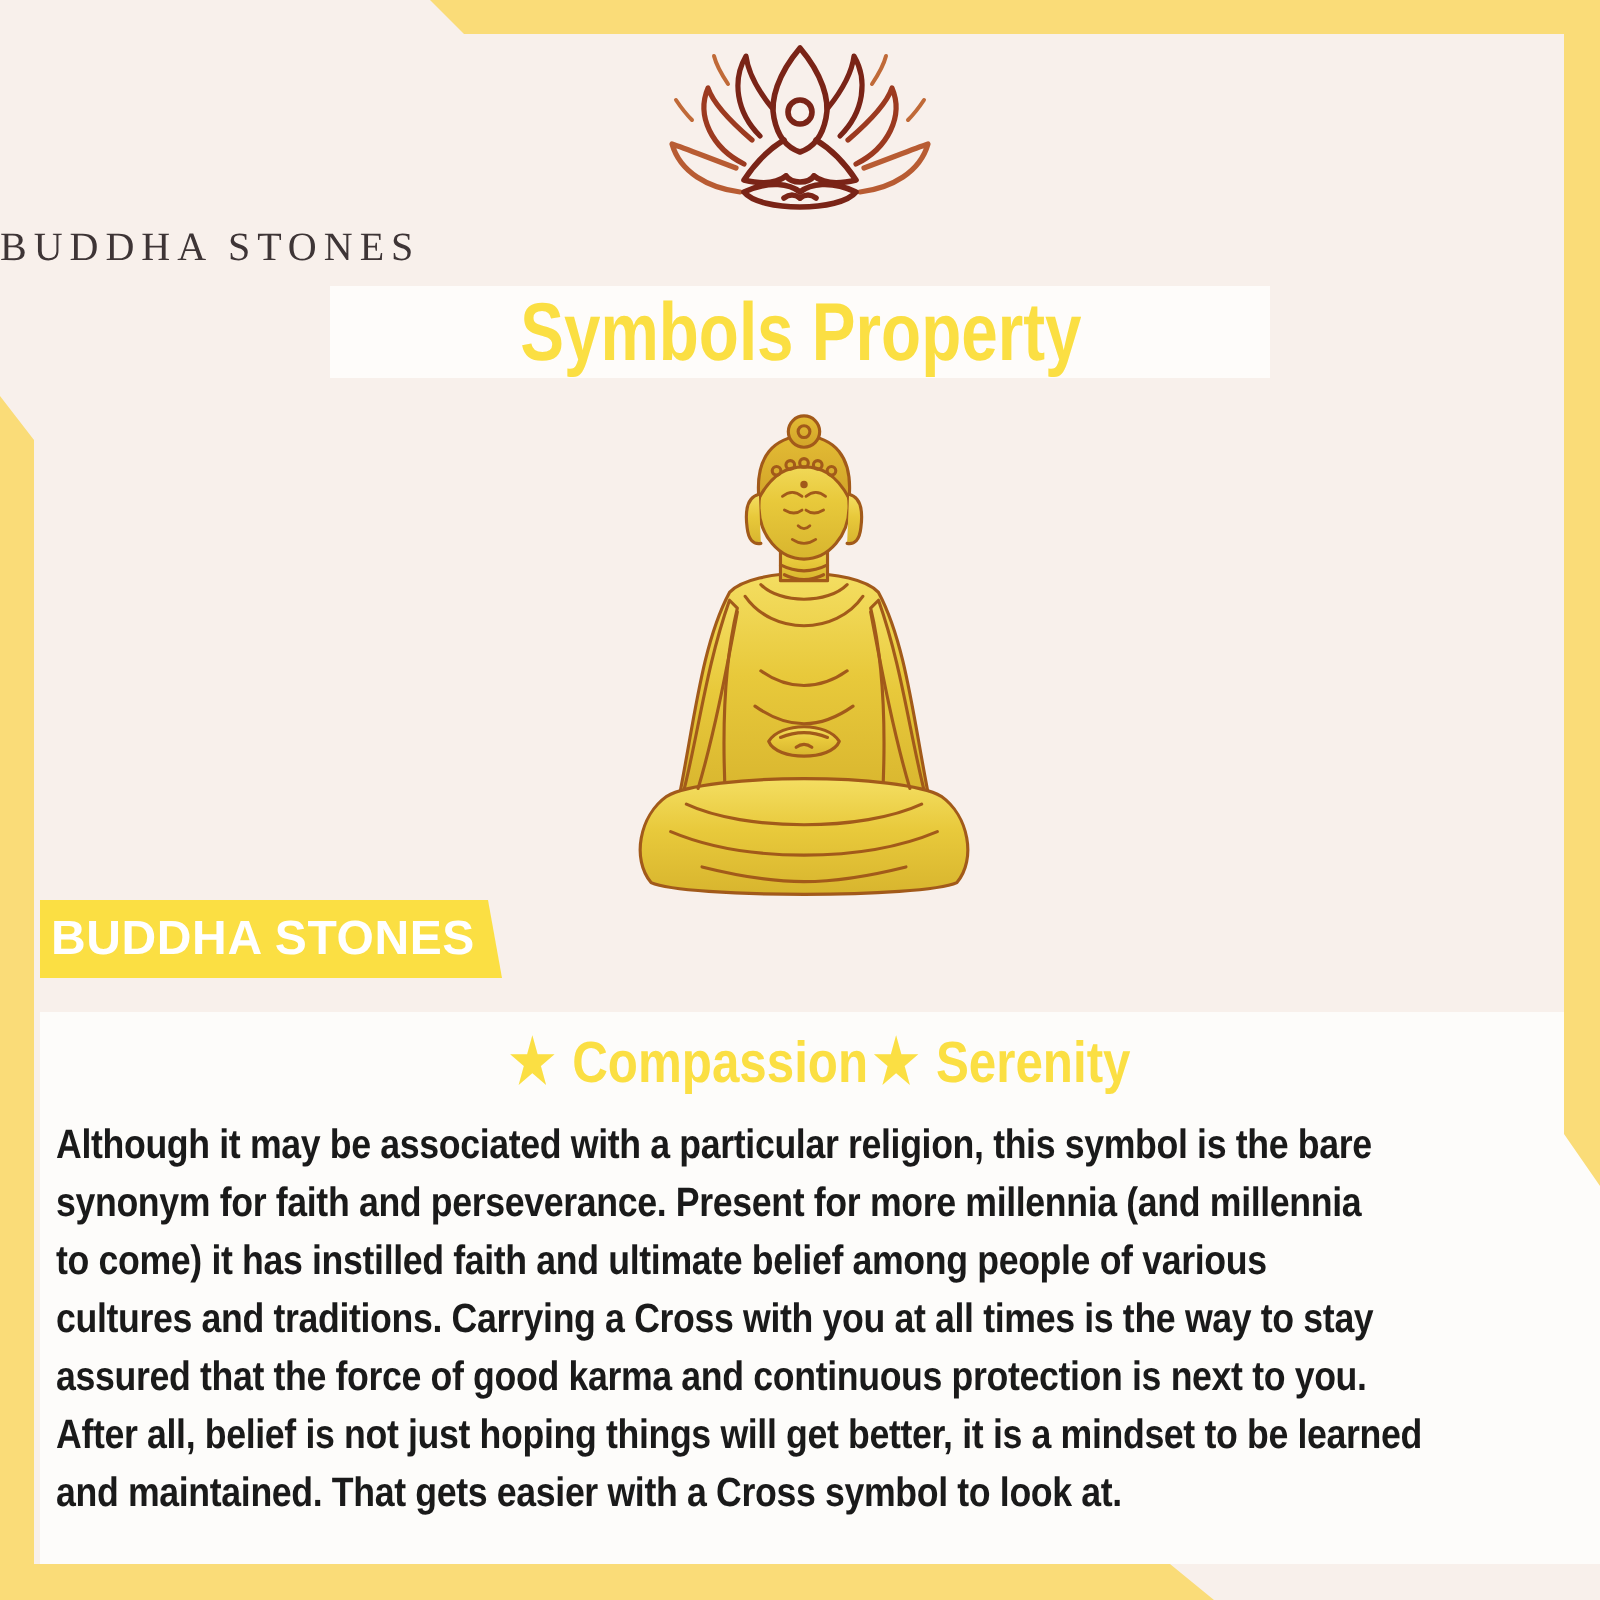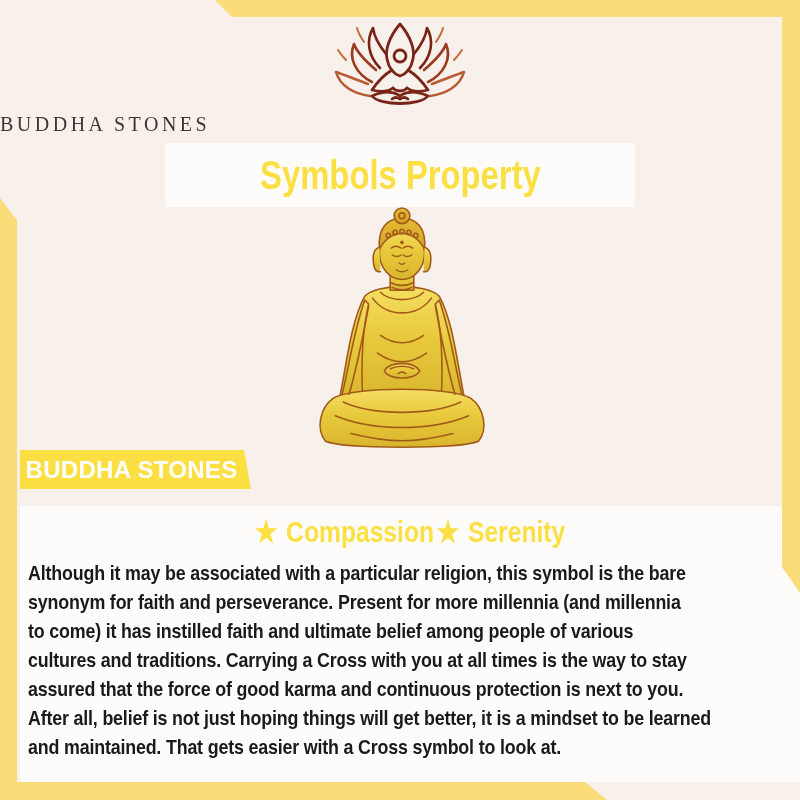--- a/index.html
+++ b/index.html
@@ -22,21 +22,21 @@
   
   .logo-box{position:absolute;left:330px;top:20px;width:140px;height:92px;z-index:2;}
   .wordmark{
     position:absolute;left:0;top:113px;width:100%;z-index:2;
     text-align:left;font-family:"Liberation Serif", serif;
     font-size:20px;font-weight:500;letter-spacing:3.5px;
     color:var(--wordmark,#3E3536);
   }
   
   .title-bar{
-    position:absolute;left:165px;top:143px;width:470px;height:64px;z-index:2;
+    position:absolute;left:165px;top:143px;width:470px;height:46px;z-index:2;
     background:var(--title_bar,#FEFCFA);
     display:flex;align-items:center;justify-content:center;
   }
   .title-text{
     font-size:41px;font-weight:700;color:var(--accent,#FBDF43);
     transform:scaleX(0.8);transform-origin:50% 50%;white-space:nowrap;
   }
   
   .statue-box{position:absolute;left:302px;top:206px;width:200px;height:250px;z-index:1;}
   

